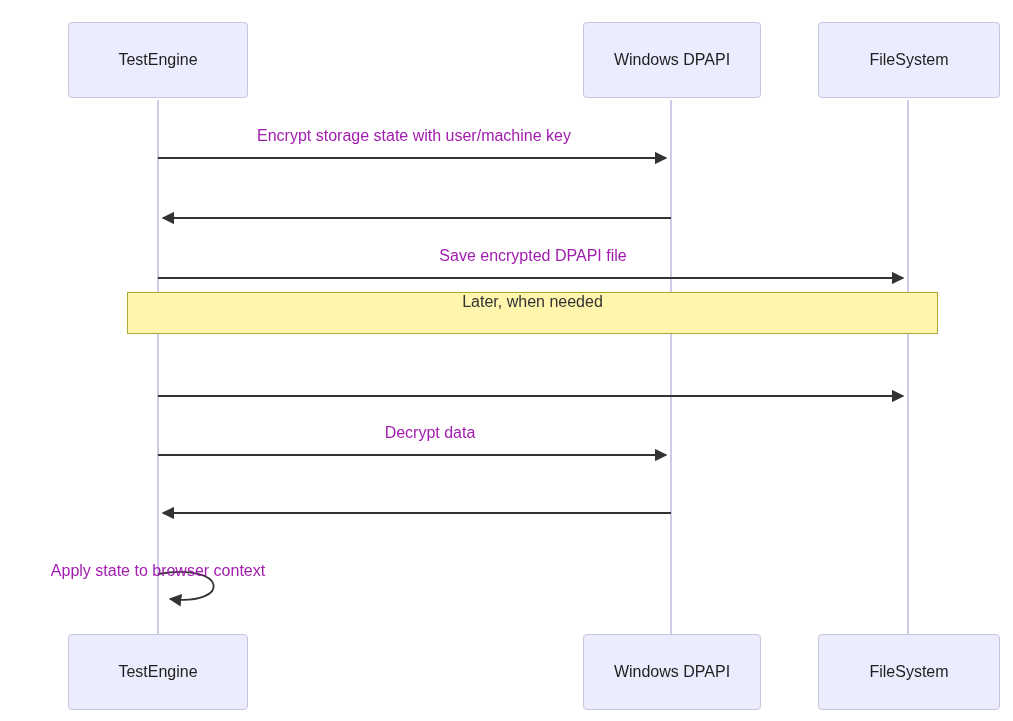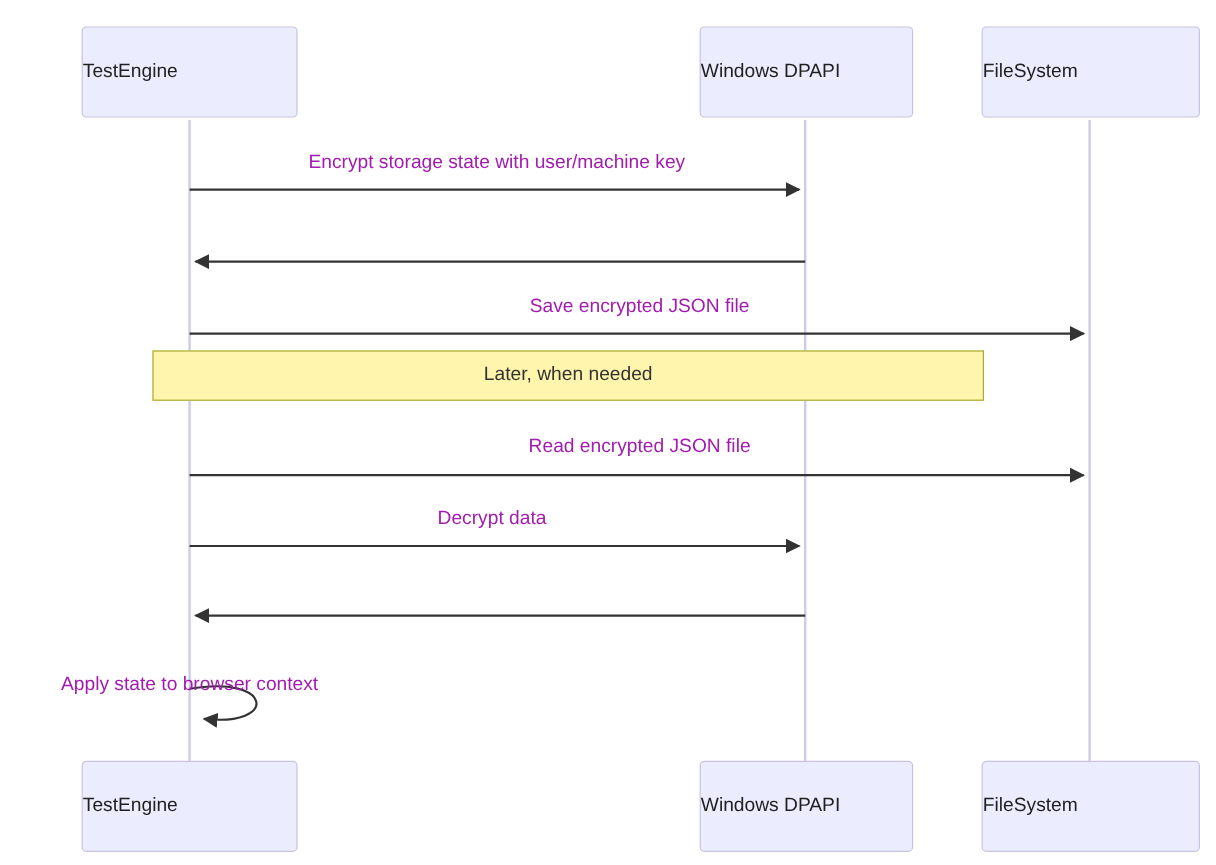--- a/index.html
+++ b/index.html
@@ -23,20 +23,21 @@
     background: #d0cae6;
   }
   .actor-box {
     position: absolute;
     height: 76px;
     background: #ececff;
     border: 1px solid #c9c2e0;
     border-radius: 4px;
     display: flex;
     align-items: center;
+    justify-content: center;
     font-size: 16px;
     color: #1f1f1f;
     box-sizing: border-box;
   }
   .arrow-layer {
     position: absolute;
     left: 0;
     top: 0;
     width: 1013px;
     height: 721px;
@@ -48,27 +49,27 @@
     white-space: nowrap;
     font-size: 16px;
     line-height: 20px;
     color: #a21caf;
     text-align: center;
   }
   .note-band {
     position: absolute;
     left: 127px;
     top: 292px;
-    width: 693px;
+    width: 811px;
     height: 42px;
     background: #fff5ad;
     border: 1px solid #aaaa33;
     box-sizing: border-box;
     display: flex;
-    align-items: center;
+    align-items: flex-start;
     justify-content: center;
     font-size: 16px;
     color: #333333;
   }
 </style>
 </head>
 <body>
 
 <div class="canvas">
 
@@ -105,22 +106,21 @@
     <span>TestEngine</span>
   </div>
   <div class="actor-box" style="left:583px; top:634px; width:178px">
     <span>Windows DPAPI</span>
   </div>
   <div class="actor-box" style="left:818px; top:634px; width:182px">
     <span>FileSystem</span>
   </div>
 
   <div class="msg-label" style="left:414px; top:126px">Encrypt storage state with user/machine key</div>
-  <div class="msg-label" style="left:533px; top:246px">Save encrypted JSON file</div>
-  <div class="msg-label" style="left:533px; top:363px">Read encrypted JSON file</div>
-  <div class="msg-label" style="left:410px; top:423px">Decrypt data</div>
+  <div class="msg-label" style="left:533px; top:246px">Save encrypted DPAPI file</div>
+  <div class="msg-label" style="left:430px; top:423px">Decrypt data</div>
   <div class="msg-label" style="left:158px; top:561px">Apply state to browser context</div>
 
   <div class="note-band">
     <span>Later, when needed</span>
   </div>
 
 </div>
 
 </body></html>

